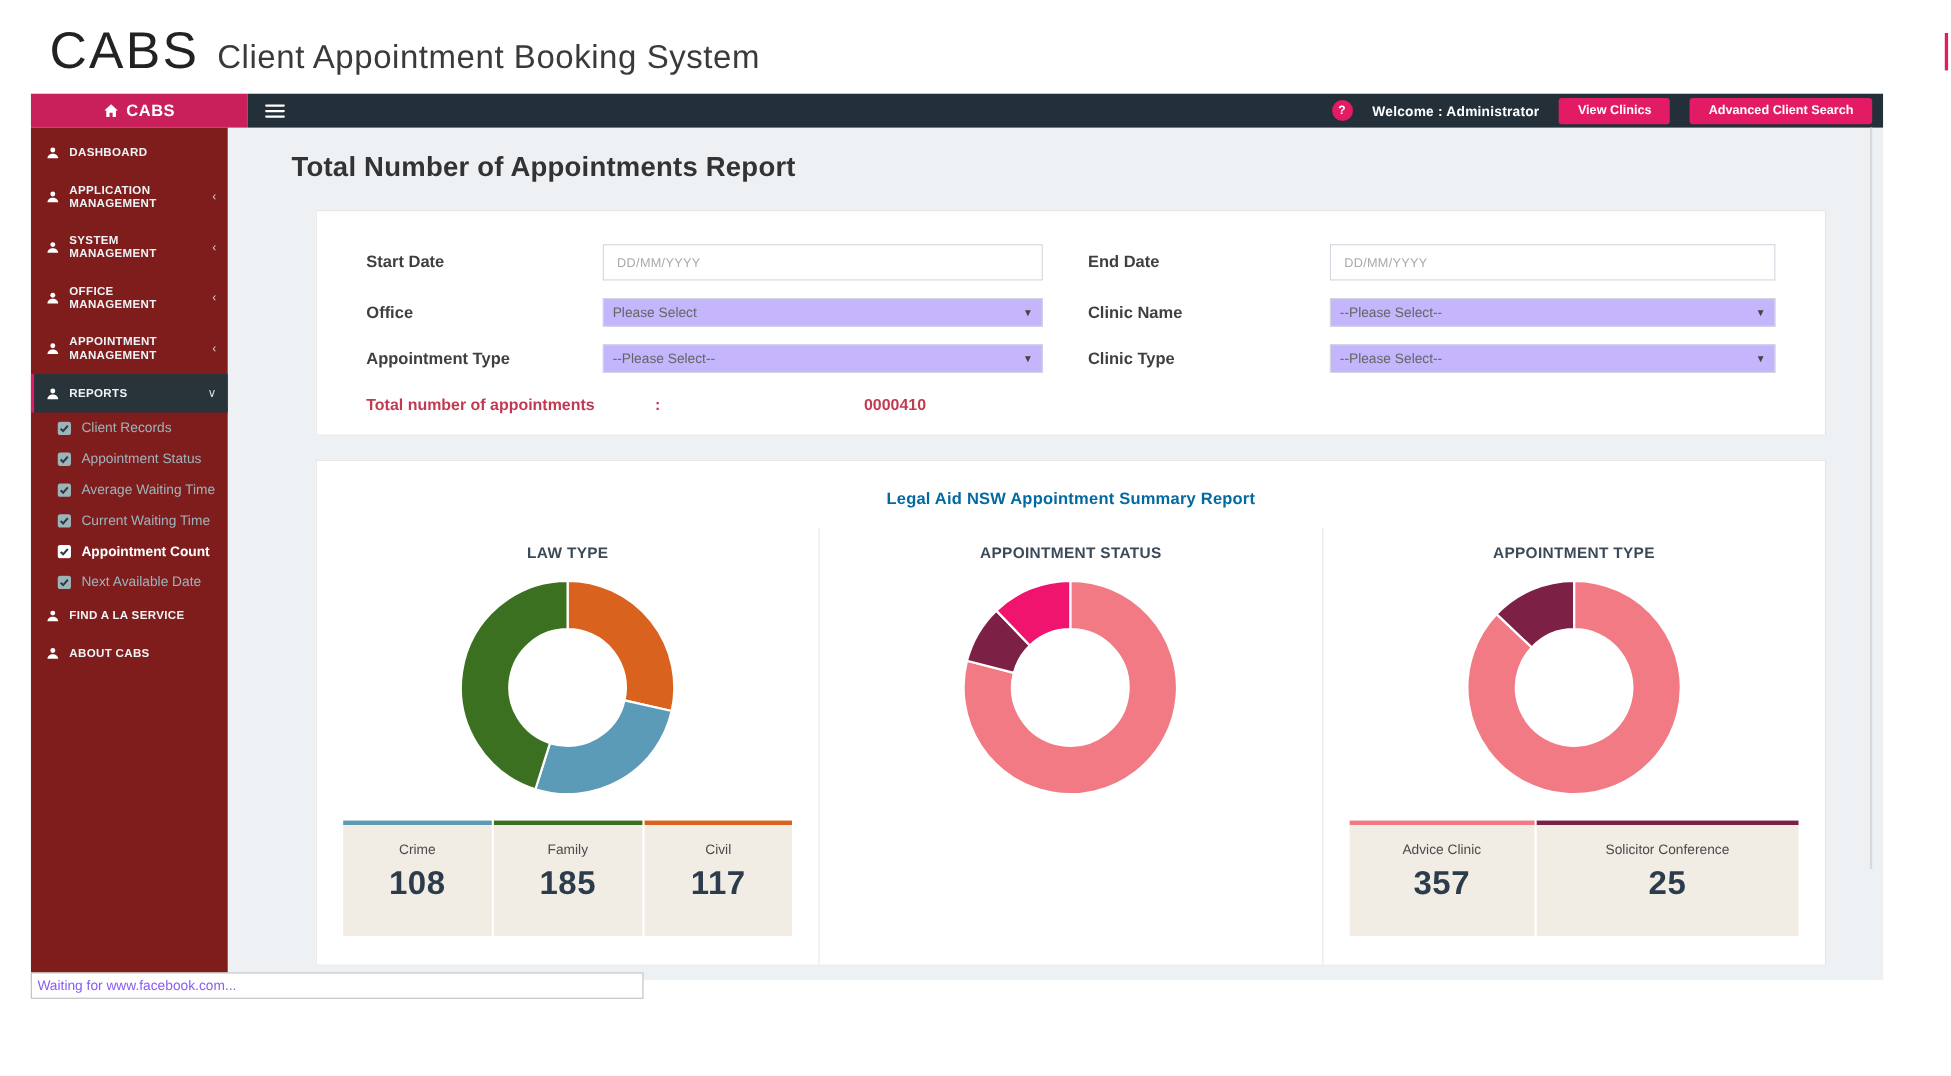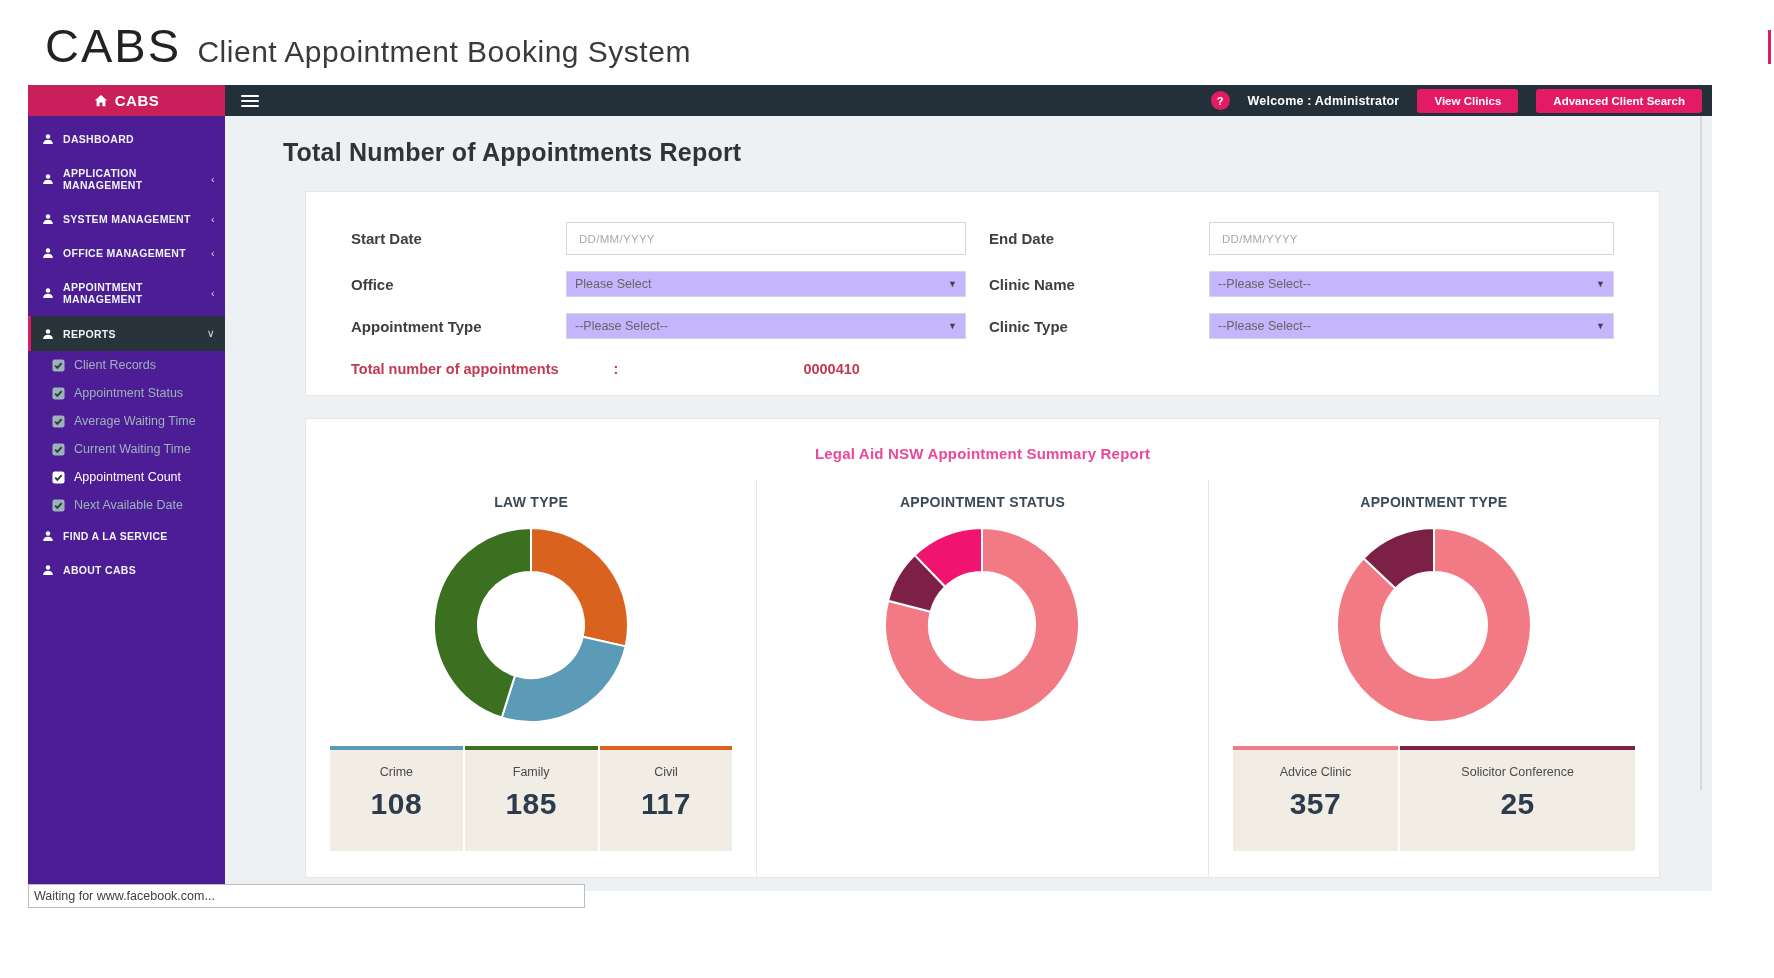--- a/index.html
+++ b/index.html
@@ -22,28 +22,28 @@
   .hamburger i { display:block; height:2px; background:#fff; border-radius:1px; }
   .nav-right { margin-left:auto; display:flex; align-items:center; gap:18px; }
   .help-badge { width:19px; height:19px; border-radius:50%; background:#e31b65; color:#fff; font-size:11px; font-weight:700; display:flex; align-items:center; justify-content:center; }
   .welcome { color:#fff; font-size:12.5px; font-weight:700; letter-spacing:.2px; }
   .top-btn { background:#e31b65; border:none; color:#fff; font-family:inherit; font-size:11.5px; font-weight:700; padding:6px 17px; border-radius:3px; cursor:pointer; white-space:nowrap; }
 
   
   .body-row { display:flex; height:775px; }
 
   
-  .sidebar { width:197px; flex:none; background:#4c1d95; padding-top:6px; }
+  .sidebar { width:179px; flex:none; background:#7f1d1d; padding-top:6px; }
   .sidebar ul { list-style:none; }
   .nav-item { display:flex; align-items:center; gap:9px; padding:11px 10px 11px 14px; color:#eef3f5; font-size:10.5px; font-weight:700; letter-spacing:.3px; cursor:pointer; }
   .nav-item .arrow { margin-left:auto; font-weight:400; font-size:11px; color:#cfd8dc; }
   .nav-item.active { border-left:3px solid #e31b65; padding-left:11px; background:#28343a; }
   .person-ic { width:12px; height:12px; fill:#fff; flex:none; }
   .sub-item { display:flex; align-items:center; gap:9px; padding:7px 10px 7px 24px; color:#9db3ba; font-size:12.5px; cursor:pointer; }
-  .sub-item.active { color:#fff; font-weight:400; }
+  .sub-item.active { color:#fff; font-weight:700; }
   .check-ic { width:13px; height:13px; flex:none; }
 
   
   .main { flex:1; padding:0 52px 0 58px; overflow:hidden; }
   .page-title { margin:22px 0 24px; font-size:25px; font-weight:700; color:#333; letter-spacing:.2px; }
   .card { background:#fff; border:1px solid #e6e6e6; margin-left:22px; }
 
   
   .filter-card { padding:30px 45px 18px; }
   .filter-grid { display:grid; grid-template-columns:215px 400px 1fr 220px 405px; row-gap:16px; align-items:center; }
@@ -51,33 +51,33 @@
   .f-input { height:33px; width:100%; border:1px solid #d2d6de; background:#fff; padding:0 12px; font-family:inherit; font-size:12px; color:#555; }
   .f-input::placeholder { color:#a9a9a9; font-size:11.5px; letter-spacing:.3px; }
   .f-select { height:26px; width:100%; border:1px solid #d2d6de; background:#c4b5fd; padding:0 8px; font-size:12.5px; color:#666; display:flex; align-items:center; cursor:pointer; }
   .f-select .caret { margin-left:auto; font-size:9px; color:#444; }
   .total-row { margin-top:22px; display:flex; align-items:center; font-size:14.5px; font-weight:600; color:#c23a52; }
   .total-row .colon { margin-left:55px; }
   .total-row .total-value { margin-left:185px; }
 
   
   .chart-card { margin-top:22px; padding-top:26px; }
-  .summary-title { text-align:center; color:#ec4899; font-size:15px; font-weight:600; letter-spacing:.2px; }
+  .summary-title { text-align:center; color:#0369a1; font-size:15px; font-weight:600; letter-spacing:.2px; }
   .charts { display:flex; margin-top:18px;justify-content:center; }
   .chart-col { flex:1; padding:14px 12px 26px; }
   .chart-col + .chart-col { border-left:1px solid #e8e8e8; }
   .chart-title { text-align:center; font-size:14px; font-weight:700; color:#3b4a58; letter-spacing:.3px; margin-bottom:10px; }
   .donut-wrap { display:flex; justify-content:center; }
   .stat-cards { display:flex; gap:2px; margin:16px 12px 0; }
   .stat-card { background:#f1ece4; text-align:center; padding:15px 6px 30px; flex:1; }
   .stat-label { font-size:12.5px; color:#4b4b4b; }
   .stat-value { font-size:30px; font-weight:700; color:#2c3c4c; margin-top:8px; letter-spacing:.5px; }
 
   
-  .status-box { position:absolute; left:28px; top:884px; width:557px; height:24px; background:#fff; border:1px solid #bdbdbd; display:flex; align-items:center; padding-left:5px; font-size:12.5px; color:#404040; }
+  .status-box { position:absolute; left:28px; top:884px; width:557px; height:24px; background:#fff; border:1px solid #bdbdbd; display:flex; align-items:center; padding-left:5px; font-size:12.5px; color:#8b5cf6; }
   .v-line { position:absolute; left:1700px; top:116px; width:2px; height:674px; background:#d9d9d9; }
   .pink-sliver { position:absolute; right:3px; top:30px; width:3px; height:34px; background:#e31b65; }
 </style>
 </head>
 <body>
 
 <div class="logo-row">
   <span class="logo-main">CABS</span>
   <span class="logo-sub">Client Appointment Booking System</span>
 </div>

